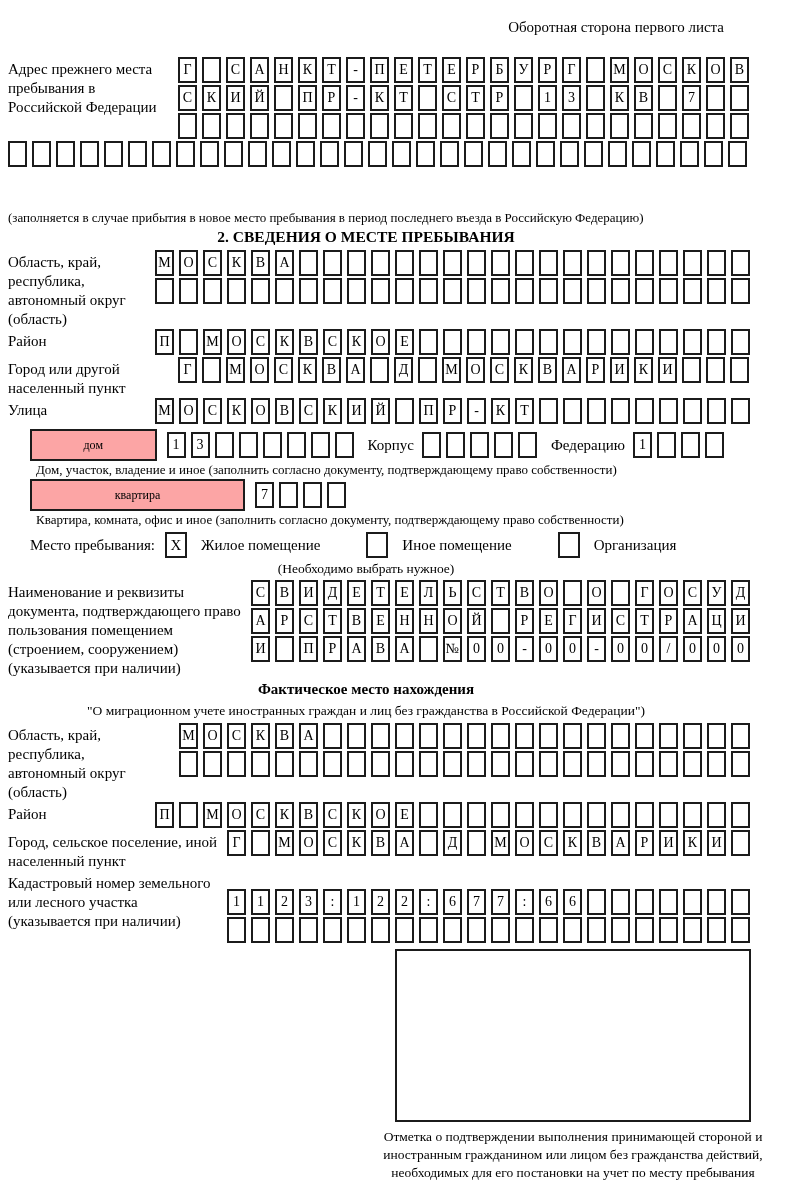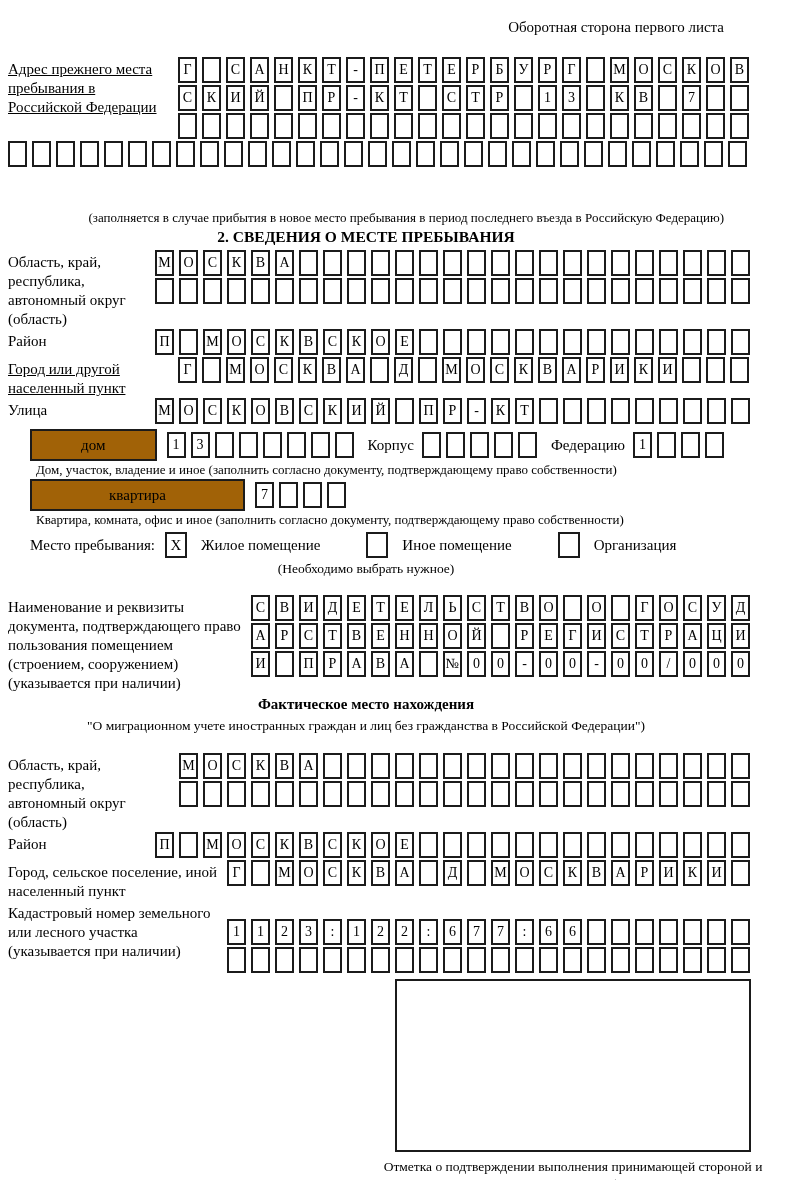--- a/index.html
+++ b/index.html
@@ -8,58 +8,58 @@
     width:800px; height:1180px;
     font-family:"Liberation Serif","DejaVu Serif",serif;
     color:#000;
   }
   .page { width:800px; height:1180px; padding:18px 76px 0 8px; overflow:hidden; }
 
   .header-note { text-align:right; font-size:15px; line-height:19px; margin-bottom:20px; }
 
   .frow { display:flex; align-items:flex-start; }
   .flabel { font-size:15px; line-height:19px; padding-top:3px; }
-  .lw170 { flex:0 0 170px;text-decoration:underline; } .lw170 .lbl-inner { max-width:158px; }
+  .lw170 { flex:0 0 170px; } .lw170 .lbl-inner { max-width:158px; }
   .lw147 { flex:0 0 147px; } .lw147 .lbl-inner { max-width:120px; }
   .lw171 { flex:0 0 171px; } .lw171 .lbl-inner { max-width:140px; }
   .lw219 { flex:0 0 219px; } .lw219 .lbl-inner { max-width:210px; }
   .lw243 { flex:0 0 243px; } .lw243 .lbl-inner { max-width:235px; }
   .fcol { flex:1 1 auto; }
 
   .boxrow { display:flex; gap:5px; margin-bottom:2px; }
   .cell {
     flex:0 0 19px; width:19px; height:26px;
     border:2px solid #1b1b1b;
     display:flex; align-items:center; justify-content:center;
     font-size:14px; line-height:22px; background:#fff;
   }
   .caption { font-size:13px; line-height:16px; }
-  .center { text-align:right;margin-top:43px; }
+  .center { text-align:left;margin-top:43px; }
   .indent { margin-left:28px; }
 
   .sec-title { text-align:center; font-weight:bold; font-size:15.5px; line-height:20px; margin:1px 0 3px 0; }
   .subtitle { text-align:center; font-size:13.5px; line-height:18px; }
 
   .house-row { display:flex; align-items:center; margin-top:3px; }
   .typebox {
-    height:32px; border:2px solid #1b1b1b; background:#a16207;
+    height:32px; border:2px solid #1b1b1b; background:#fca5a5;
     display:flex; align-items:center; justify-content:center;
-    font-size:15px; margin:0 10px 0 22px;
+    font-size:12px; margin:0 10px 0 22px;
   }
   .typebox.house { width:152px; }
   .typebox.flat  { width:215px; }
   .inline-label { font-size:15px; margin:0 8px 0 14px; }
   .house-row .boxrow { margin-bottom:0; }
 
   .stay-row { display:flex; align-items:center; margin-top:4px; font-size:15px; }
   .stay-row .boxrow { margin-bottom:0; margin-right:14px; }
   .stay-row .cbrow .cell { flex:0 0 22px; width:22px; font-size:15px; }
   .stay-label { margin:0 10px 0 22px; }
   .opt-label { margin-right:46px; }
-  .hint { text-align:center; font-size:13.5px; line-height:17px; margin-top:2px; } .mt3 { margin-top:18px; }
+  .hint { text-align:center; font-size:13.5px; line-height:17px; margin-top:2px; } .mt3 { margin-top:3px; }
   .cad-col { padding-top:18px; }
 
   .stamp-box {
     width:356px; height:173px; border:2px solid #1b1b1b;
     margin:4px 0 0 387px; background:#fff;
   }
   .stamp-caption {
     width:450px; margin:6px 0 0 340px;
     text-align:center; font-size:13.5px; line-height:18px;
   }

